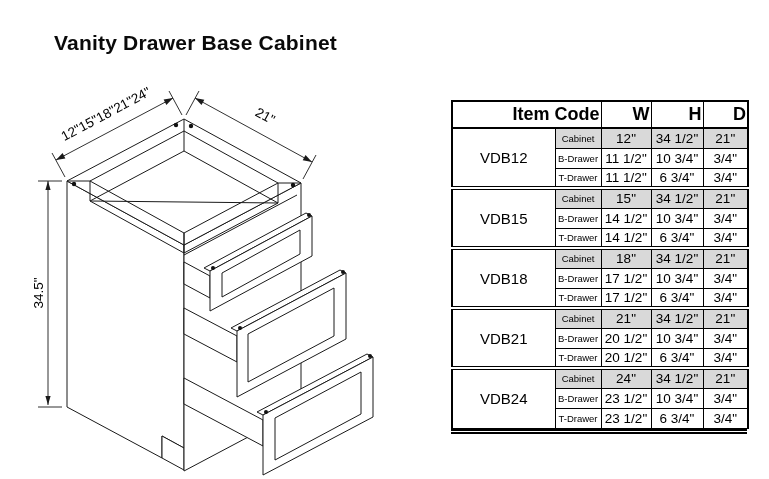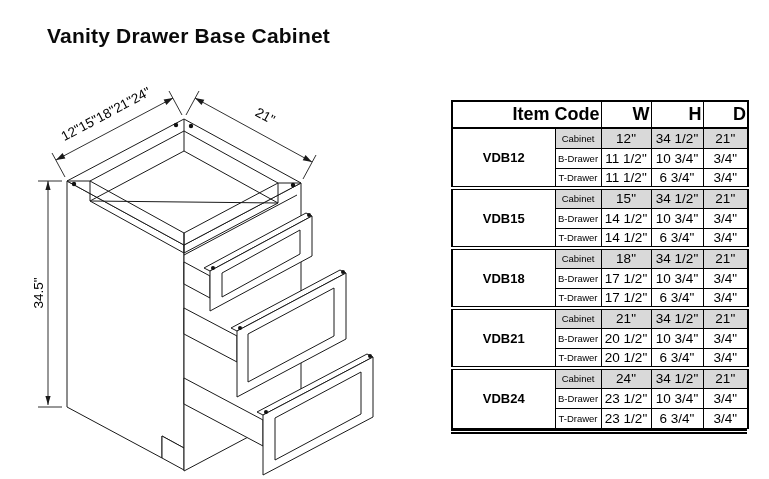--- a/index.html
+++ b/index.html
@@ -2,21 +2,21 @@
 <html><head>
 <meta charset="utf-8">
 <style>
   html,body{margin:0;padding:0;}
   body{
     width:769px;height:479px;position:relative;overflow:hidden;
     background:#ffffff;
     font-family:"Liberation Sans",sans-serif;color:#000;
   }
   .page-title{
-    position:absolute;left:39px;top:16px;margin:8px;
+    position:absolute;left:39px;top:16px;margin:15px;
     font-size:21px;font-weight:bold;letter-spacing:.2px;color:#0a0a0a;
   }
   .drawing{position:absolute;left:26px;top:74px;}
   .drawing svg{display:block;}
   .drawing path,.drawing line,.drawing polyline{fill:none;stroke:#1a1a1a;stroke-width:1;}
   .drawing .face{fill:#ffffff;}
   .drawing .dim{stroke-width:0.9;}
   .drawing .arrow{fill:#1a1a1a;stroke:none;}
   .drawing .dot{fill:#111;stroke:none;}
   .drawing text{font-family:"Liberation Sans",sans-serif;font-size:13.5px;fill:#000;}
@@ -30,21 +30,21 @@
   }
   table.spec th,table.spec td{
     border:1px solid #000;text-align:center;vertical-align:middle;
     padding:0 1px;overflow:hidden;white-space:nowrap;
   }
   table.spec thead th{
     font-weight:bold;font-size:18px;height:25px;border-bottom:2px solid #000;text-align:right;
   }
   th.hdr-item{border-right:2px solid #000;}
   td.code{
-    font-size:13px;background:#fff;border-right:2px solid #000;font-weight:bold;
+    font-size:15px;background:#fff;border-right:2px solid #000;
   }
   td.part{font-size:9.5px;border-right:2px solid #000;}
   td.val{font-size:13.5px;}
   td.w{width:50px;}td.h{width:52px;}td.d{width:45px;}
   tr{height:20px;}
   tr.cab .part,tr.cab .val{background:#d9d9d9;}
   tr.gstart td{border-top:4px double #000;}
 </style>
 </head>
 <body>

